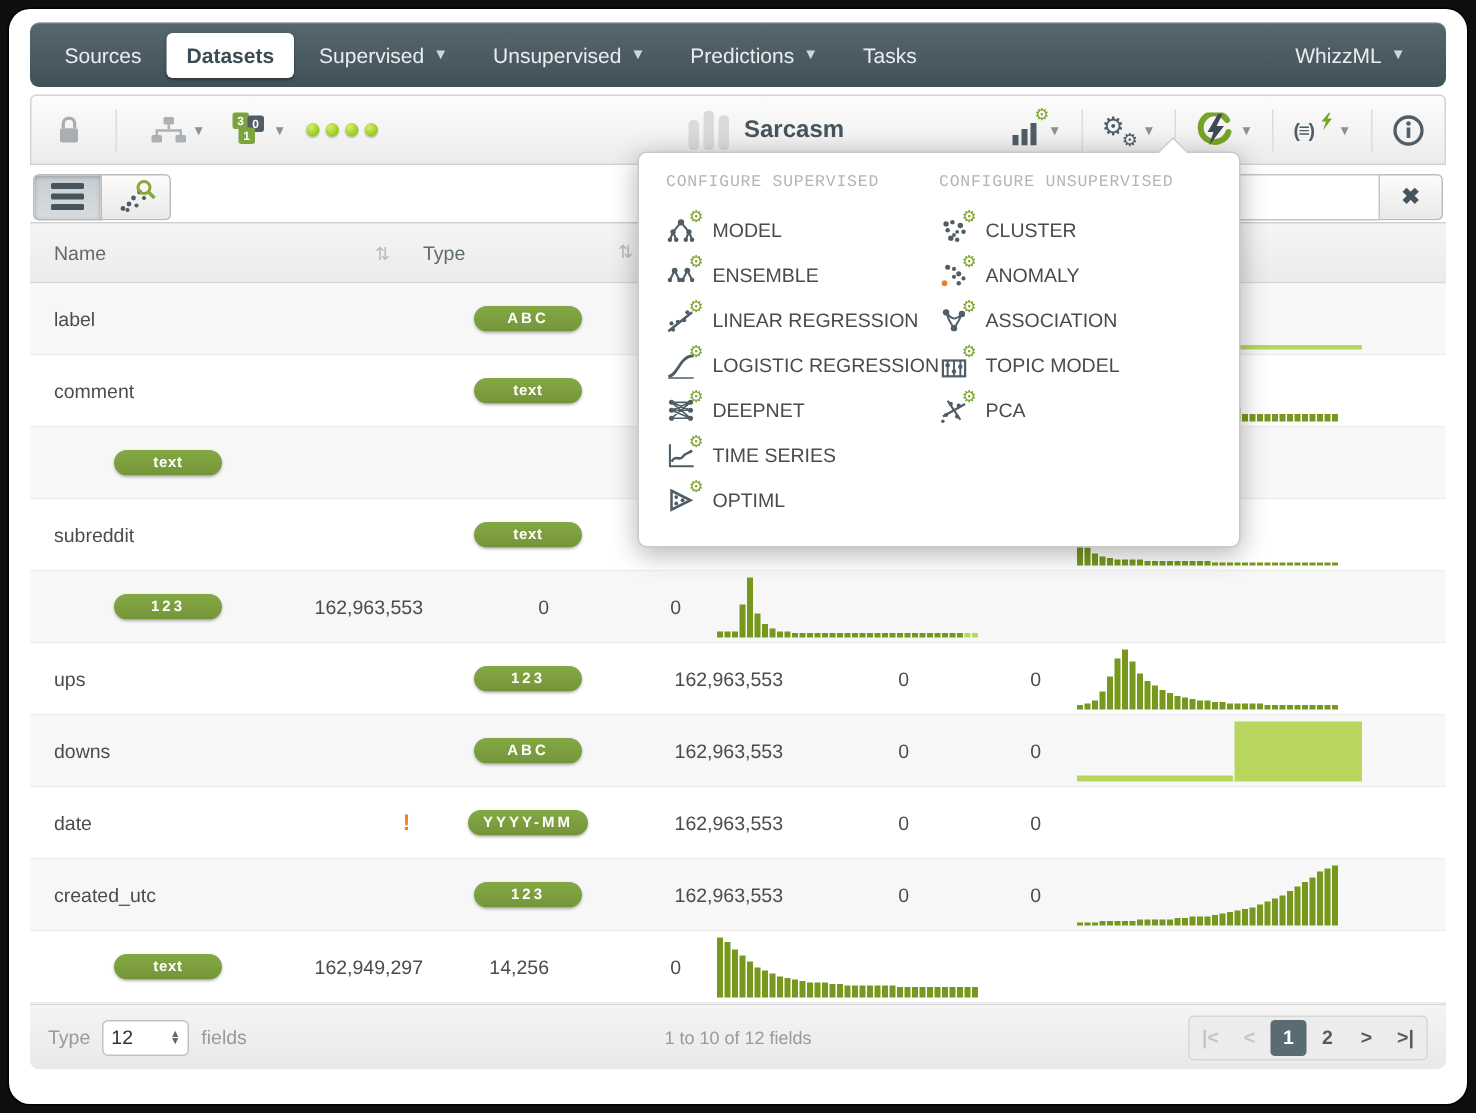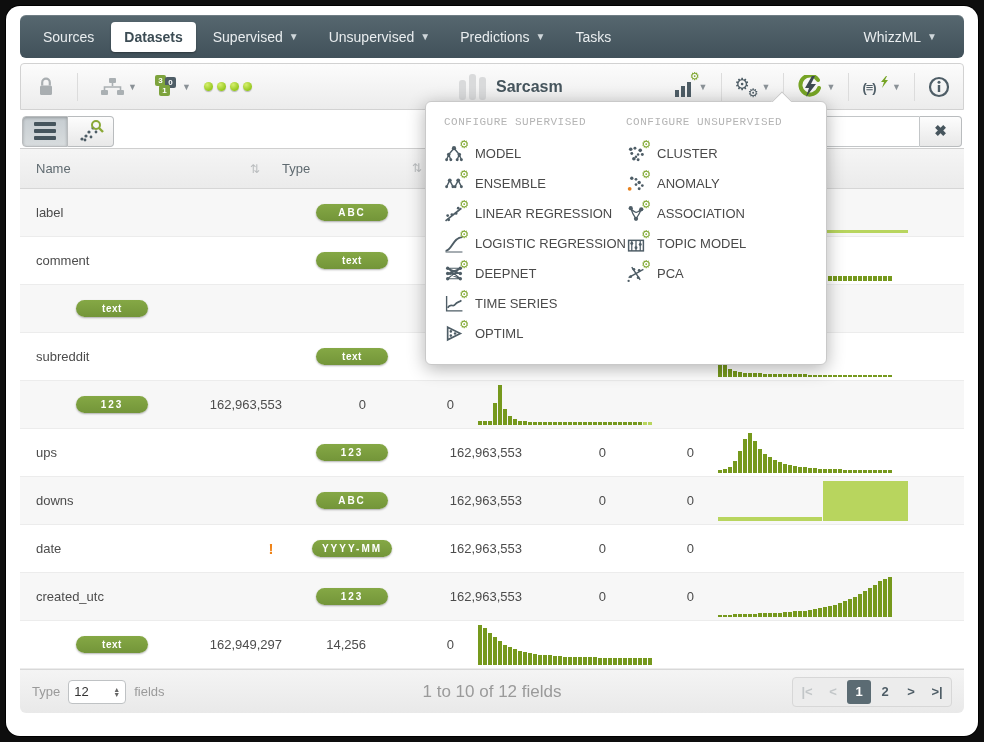--- a/index.html
+++ b/index.html
@@ -63,21 +63,21 @@
   .c-err   { width:88px; text-align:right; }
   .c-hist  { margin-left:24px; width:190px; height:40px; display:flex; align-items:flex-end; gap:1px; }
   .pill { min-width:72px; padding:3px 10px; border-radius:9px; background:linear-gradient(#85a845,#739539); color:#fff; font-size:10px; font-weight:bold; letter-spacing:2px; text-align:center; box-shadow:0 1px 2px rgba(0,0,0,.3); }
   .bar { background:#76991d; width:4px; }
   .bar.light { background:#b8d55e; }
 
   
   .tfoot { height:44px; background:linear-gradient(#f4f4f4,#e9e9e9); border-top:1px solid #d8d8d8; border-radius:0 0 6px 6px; display:flex; align-items:center; padding:0 12px; color:#9a9a9a; font-size:13px; position:relative; margin-top:0; }
   .show-select { margin:0 8px; width:58px; height:24px; background:#fff; border:1px solid #bfc2c4; border-radius:4px; display:flex; align-items:center; justify-content:space-between; padding:0 5px; color:#333; cursor:pointer; }
   .stepper { display:flex; flex-direction:column; line-height:5px; font-size:7px; color:#666; }
-  .range-text { position:absolute; left:0; right:0; text-align:center; font-size:17px; }
+  .range-text { position:absolute; left:0; right:0; text-align:center; font-size:12px; }
   .pager { margin-left:auto; display:flex; background:#ececec; border:1px solid #d7d7d7; border-radius:4px; padding:2px; gap:2px; z-index:2; }
   .page-btn { min-width:24px; height:24px; border-radius:3px; display:flex; align-items:center; justify-content:center; font-size:13px; font-weight:bold; color:#4e5d66; cursor:pointer; padding:0 4px; }
   .page-btn.disabled { color:#c2c6c8; cursor:default; }
   .page-btn.active { background:#5b6b73; color:#fff; }
 
   
   .menu { position:absolute; left:419px; top:95px; width:402px; background:#fff; border:1px solid #c9c9c9; border-radius:6px; box-shadow:0 4px 18px rgba(0,0,0,.3); padding:14px 18px 16px 18px; z-index:10; }
   .menu .tail { position:absolute; top:-11px; left:344px; width:22px; height:11px; overflow:hidden; }
   .menu .tail:before { content:""; position:absolute; left:3px; top:4px; width:16px; height:16px; background:#fff; border:1px solid #c9c9c9; transform:rotate(45deg); }
   .menu-cols { display:flex; }

